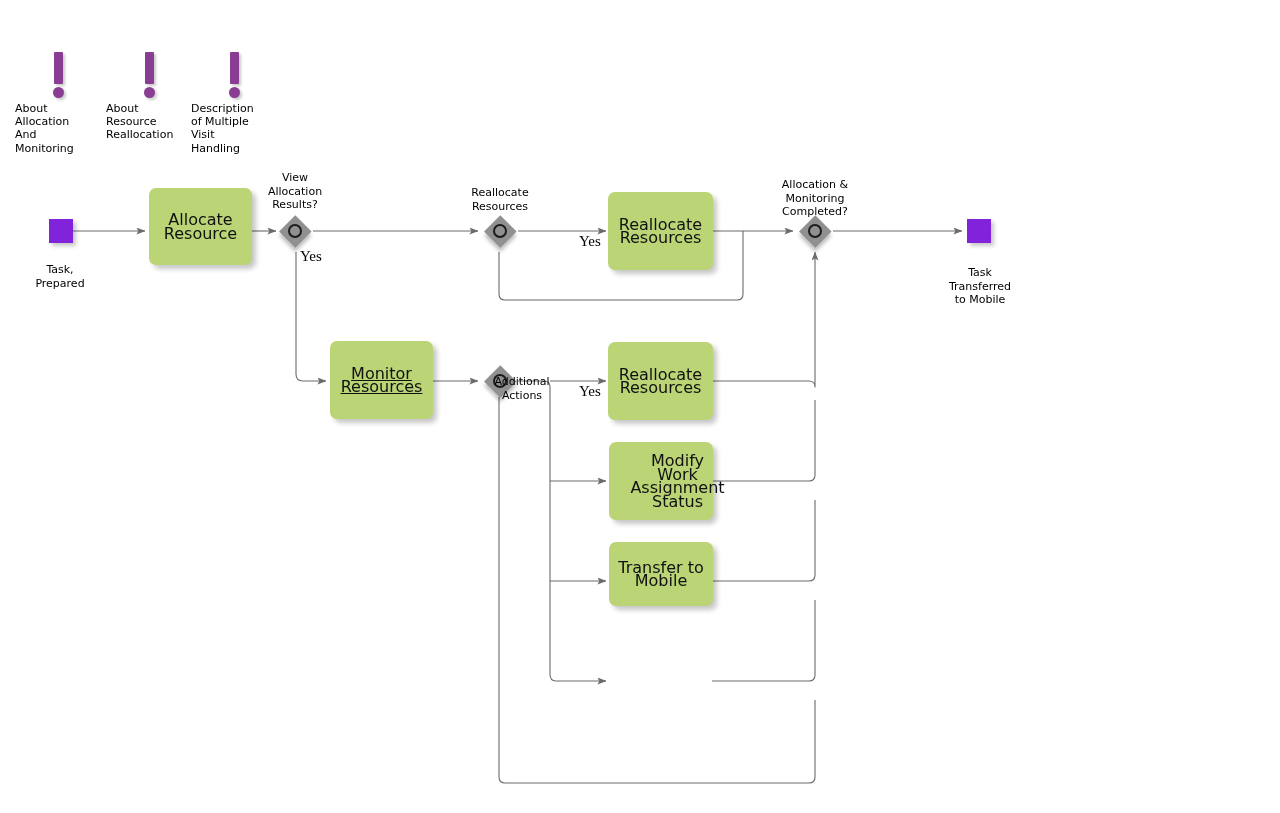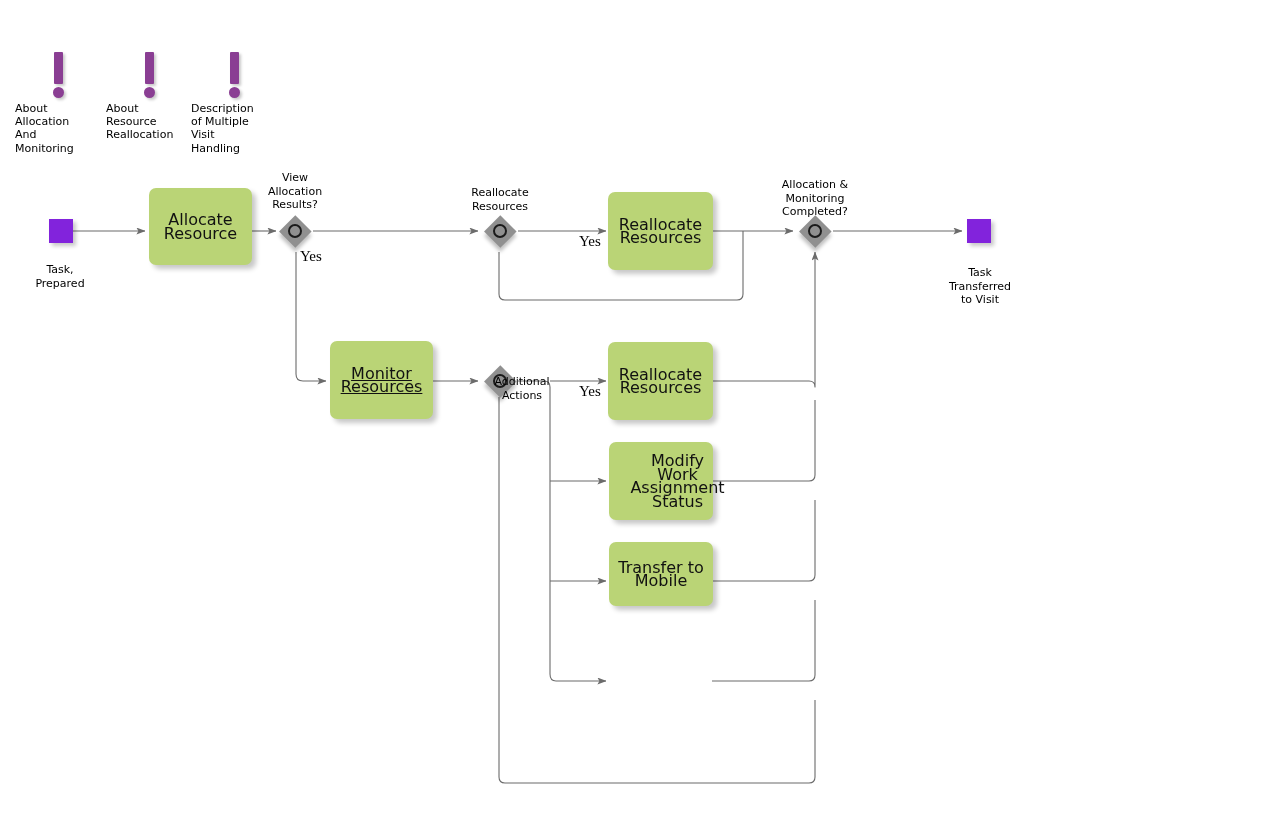--- a/index.html
+++ b/index.html
@@ -126,21 +126,21 @@
 Handling</div>
   </div>
 
   <div class="node event" style="left:49px;top:219px;"></div>
   <div class="event-label" style="left:17px;top:263px;width:86px;">Task,
 Prepared</div>
 
   <div class="node event" style="left:967px;top:219px;"></div>
   <div class="event-label" style="left:937px;top:266px;width:86px;">Task
 Transferred
-to Visit</div>
+to Mobile</div>
 
   <div class="task" style="left:149px;top:188px;width:103px;height:77px;">Allocate
 Resource</div>
 
   <div class="task" style="left:608px;top:192px;width:105px;height:78px;">Reallocate
 Resources</div>
 
   <div class="task" style="left:330px;top:341px;width:103px;height:78px;text-decoration:underline;">Monitor
 Resources</div>
 

